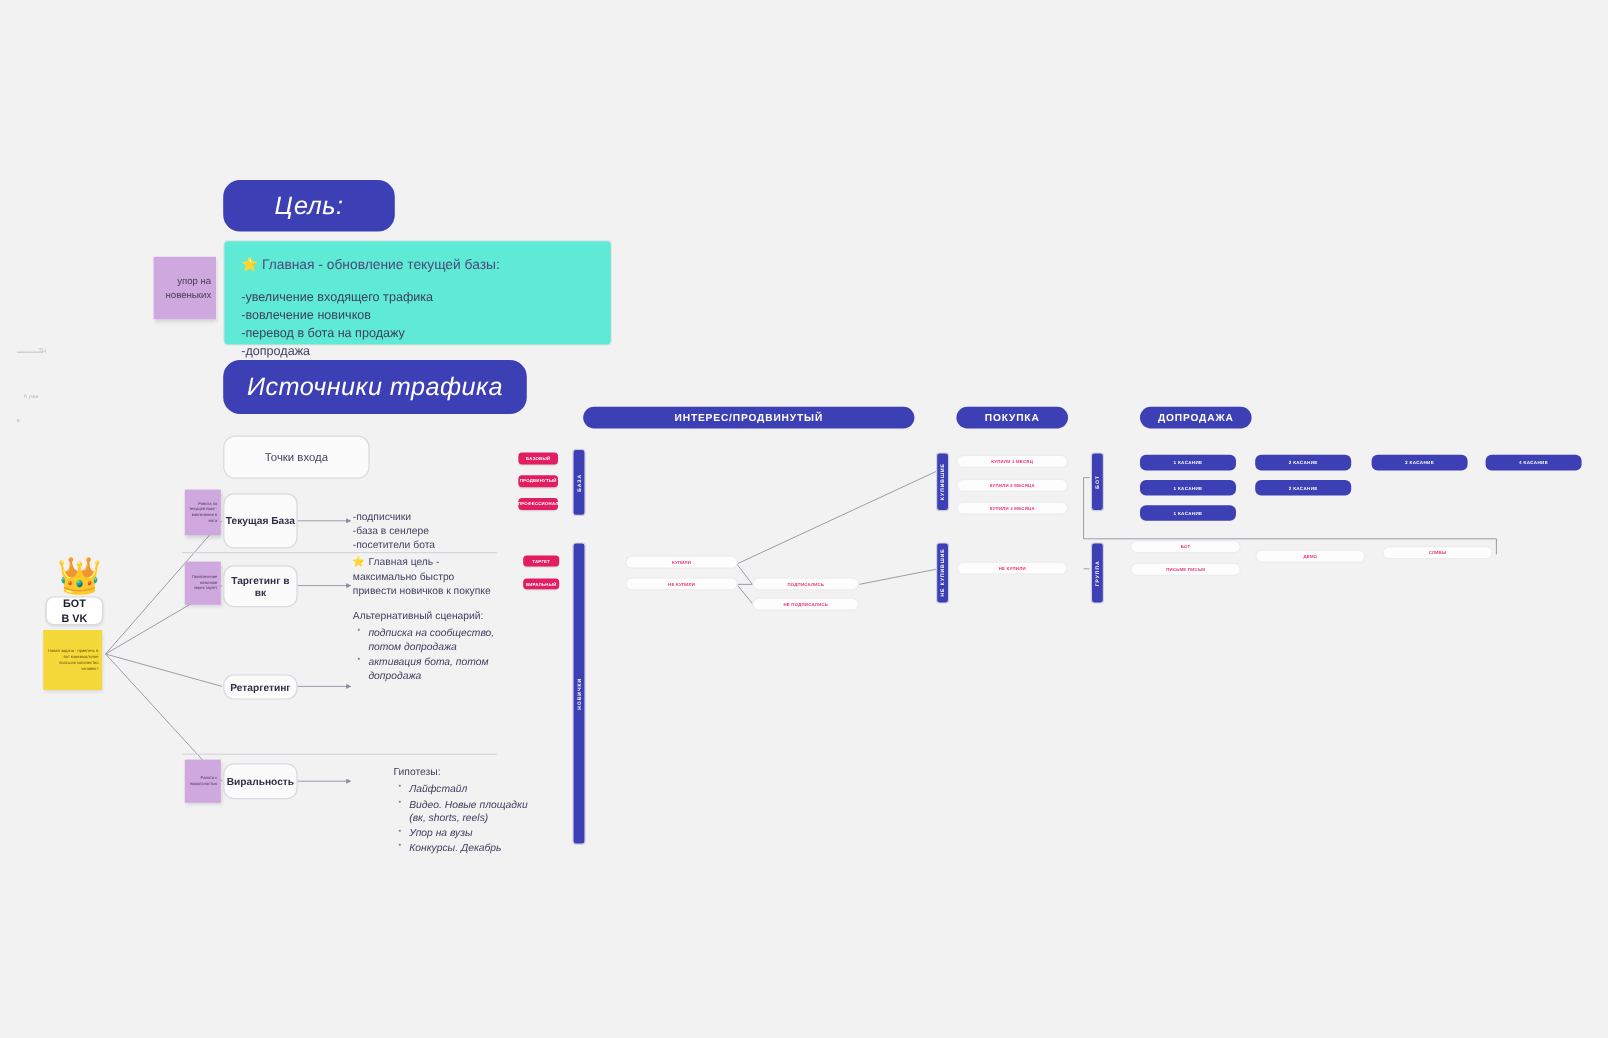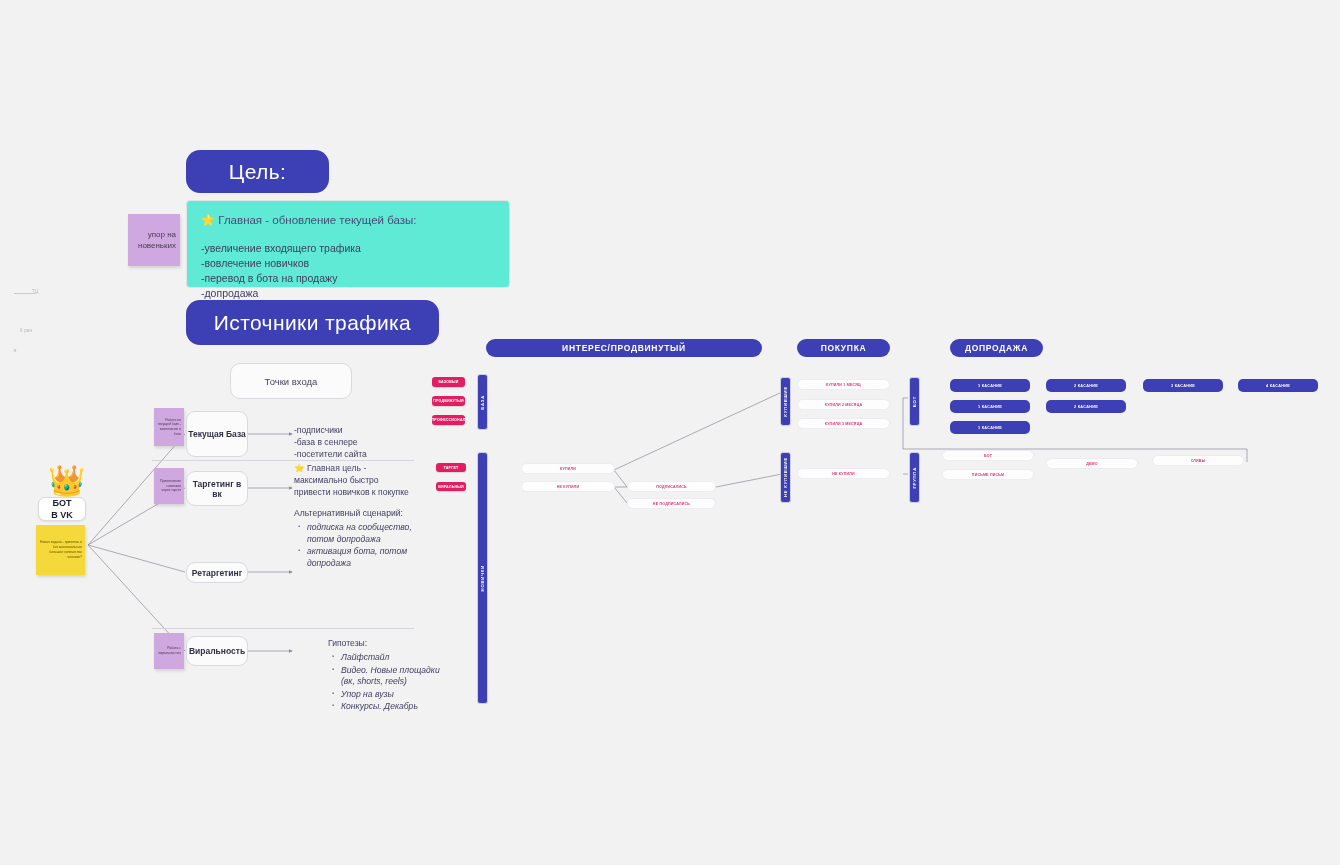--- a/index.html
+++ b/index.html
@@ -39,20 +39,21 @@
     display: flex;
     align-items: center;
     justify-content: center;
     letter-spacing: .4px;
     box-sizing: border-box;
   }
   .hdr-big {
     border-radius: 14px;
     font-size: 21px;
     font-weight: 400;
+    font-style: italic;
   }
   .hdr-stage {
     height: 18px;
     border-radius: 9px;
     font-size: 8.5px;
     font-weight: 700;
     letter-spacing: .7px;
   }
 
   
@@ -277,35 +278,35 @@
       <span class="star">⭐</span><span>Главная - обновление текущей базы:</span>
     </div>
     <div class="goal-line">-увеличение входящего трафика</div>
     <div class="goal-line">-вовлечение новичков</div>
     <div class="goal-line">-перевод в бота на продажу</div>
     <div class="goal-line">-допродажа</div>
   </div>
 
   <div class="abs hdr hdr-big" style="left:186px;top:300px;width:253px;height:45px;">Источники трафика</div>
 
-  <div class="abs node node-entry" style="left:186px;top:363px;width:122px;height:36px;margin-left:44px;">Точки входа</div>
+  <div class="abs node node-entry" style="left:186px;top:363px;width:122px;height:36px;">Точки входа</div>
 
   <div class="abs crown" style="left:48px;top:466px;">👑</div>
   <div class="abs node node-bot" style="left:38px;top:497px;width:48px;height:24px;">
     <div>БОТ</div>
     <div>В VK</div>
   </div>
   <div class="abs sticky sticky-yellow sticky-note-yellow" style="left:36px;top:525px;width:49px;height:50px;">Новая задача - привлечь в бот максимальное большое количество человек?</div>
 
   <div class="abs sticky sticky-purple sticky-sm" style="left:154px;top:408px;width:30px;height:38px;">Работа по текущей базе - вовлечение в бота</div>
   <div class="abs node node-src" style="left:186px;top:411px;width:62px;height:46px;">Текущая База</div>
   <div class="abs desc" style="left:294px;top:424px;width:120px;">
     <div>-подписчики</div>
     <div>-база в сенлере</div>
-    <div>-посетители сайта</div>
+    <div>-посетители бота</div>
   </div>
   <div class="abs divider" style="left:152px;top:460px;width:262px;"></div>
 
   <div class="abs sticky sticky-purple sticky-sm" style="left:154px;top:468px;width:30px;height:36px;">Привлечение новичков через таргет</div>
   <div class="abs node node-src" style="left:186px;top:471px;width:62px;height:35px;">Таргетинг в вк</div>
   <div class="abs desc" style="left:294px;top:462px;width:124px;">
     <div>
       <span>⭐</span>
       <span class="hl">Главная цель -</span>
     </div>

